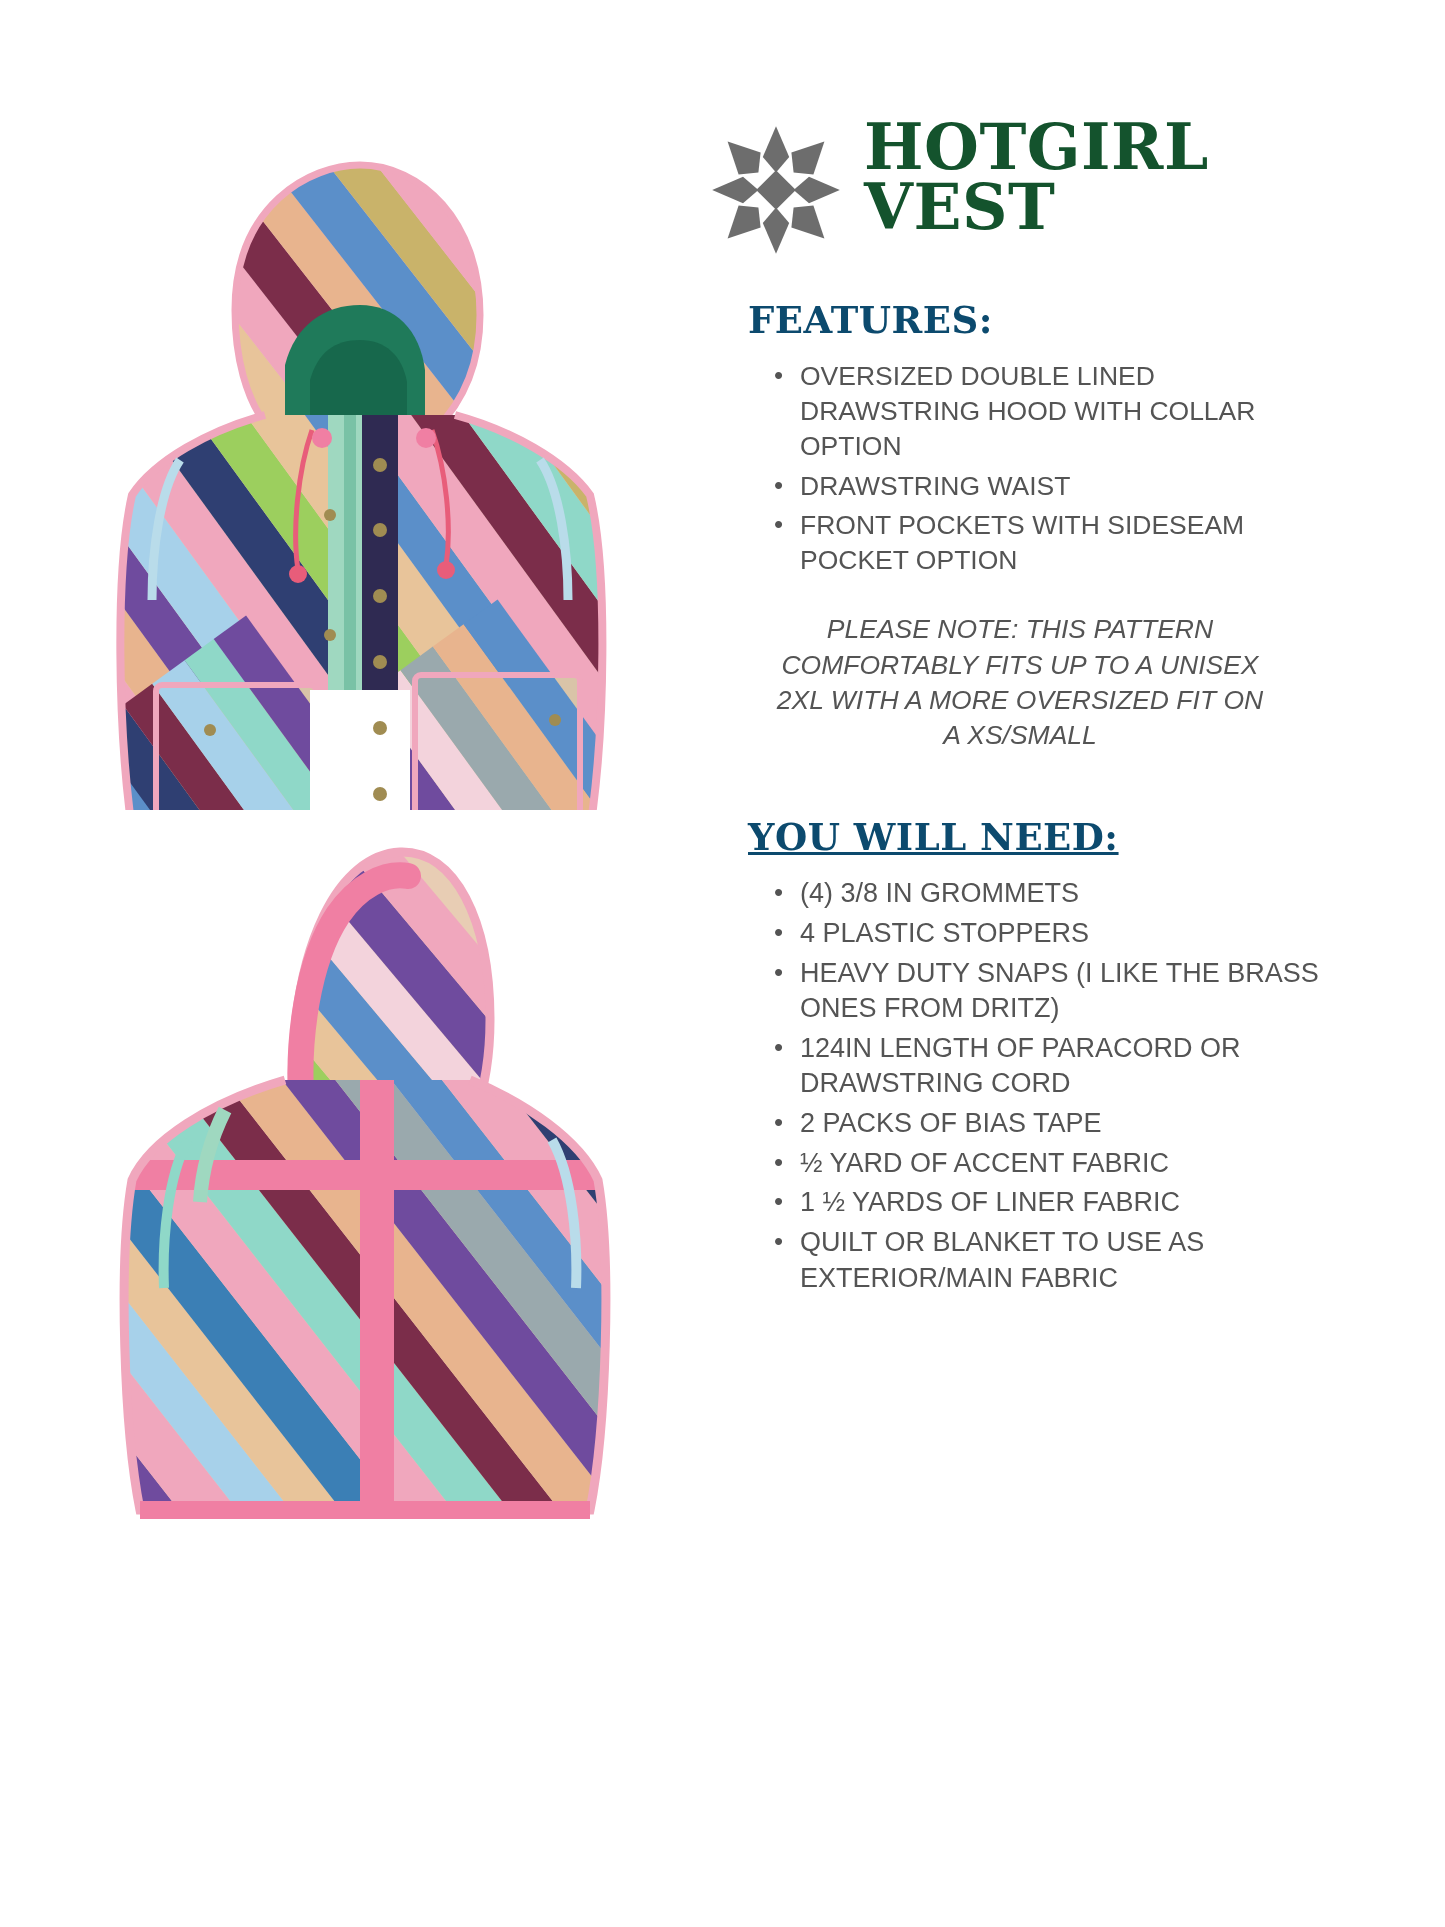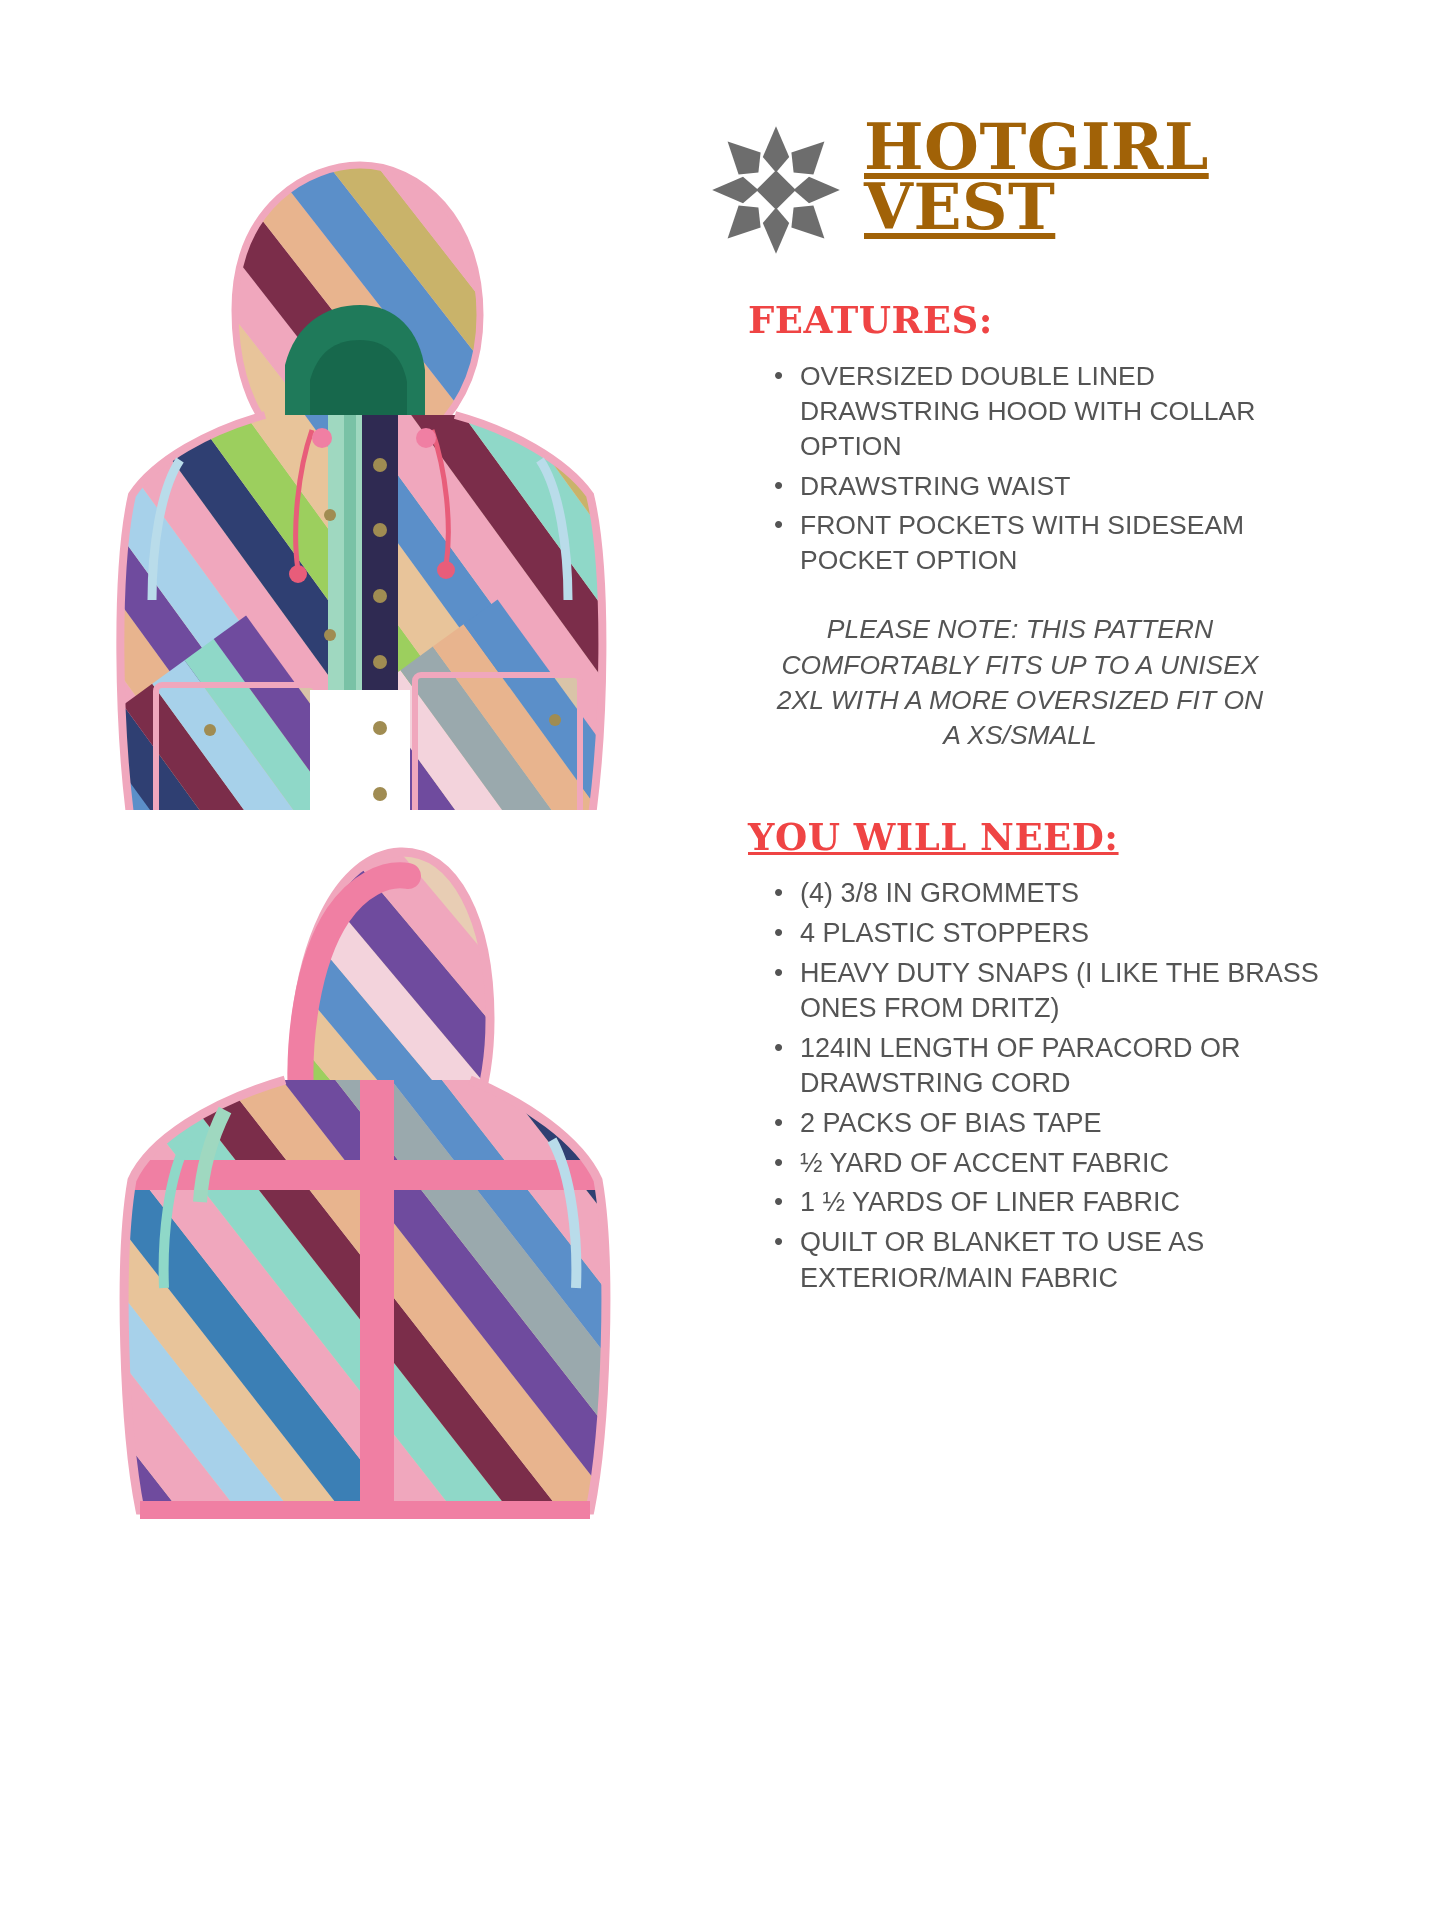--- a/index.html
+++ b/index.html
@@ -56,45 +56,44 @@
   }
   .quilt-star {
     width: 132px;
     height: 132px;
     flex: none;
     margin-top: 6px;
   }
   .brand-title {
     font-family: "DejaVu Serif", serif;
     font-weight: bold;
-    color: #a16207;
+    color: #14532d;
     font-size: 63px;
     line-height: 0.95;
     letter-spacing: 0.5px;
     text-transform: uppercase;
-    text-decoration: underline;
   }
   .brand-title span { display: block; }
 
   .intro {
     margin-top: 34px;
     text-align: center;
     font-size: 28.5px;
     line-height: 1.36;
     letter-spacing: 0.2px;
     color: #545454;
     text-transform: uppercase;
     padding: 0 6px;
   }
   .intro b { font-weight: bold; color: #3d3d3d; }
 
   .section-heading {
     font-family: "DejaVu Serif", serif;
     font-weight: bold;
-    color: #ef4444;
+    color: #0c4a6e;
     font-size: 37px;
     letter-spacing: 0.5px;
     text-transform: uppercase;
     margin: 42px 0 12px 48px;
   }
   .section-heading.need { margin-top: 62px; text-decoration: underline; }
 
   ul.bullets {
     list-style: none;
     margin: 17px 0 0 68px;

